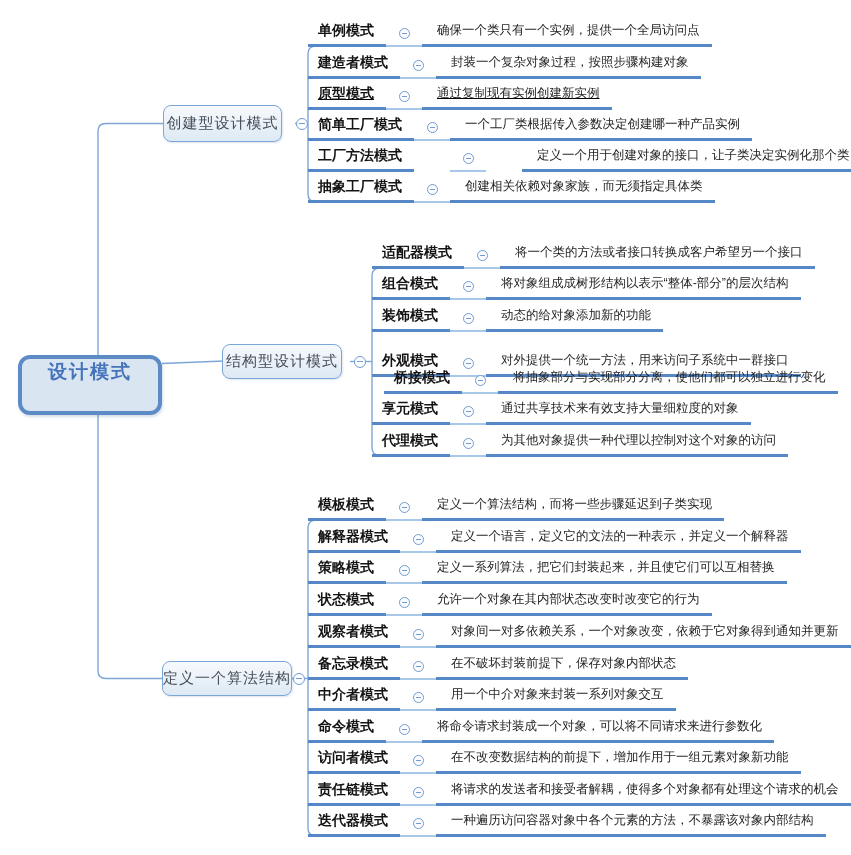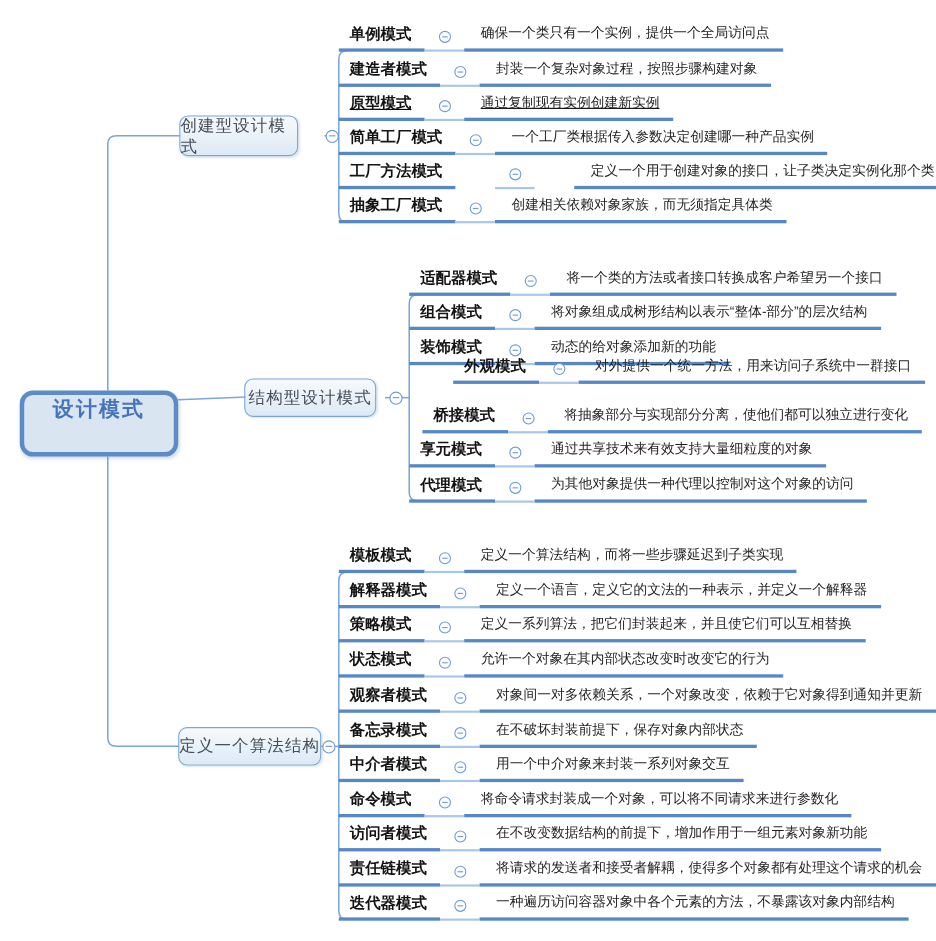--- a/index.html
+++ b/index.html
@@ -69,21 +69,21 @@
       <path d="M380,268 Q372,268 372,276 L372,447.5 Q372,455.5 380,455.5" fill="none" stroke="#7da6d6" stroke-width="1.4"></path>
       <path d="M350,361.5 L372,361.5" fill="none" stroke="#7da6d6" stroke-width="1.4"></path>
       <path d="M316,520 Q308,520 308,528 L308,828 Q308,836 316,836" fill="none" stroke="#7da6d6" stroke-width="1.4"></path>
       <path d="M292,678.5 L308,678.5" fill="none" stroke="#7da6d6" stroke-width="1.4"></path>
     </svg>
 
   <div class="root-node">
     <span>设计模式</span>
   </div>
 
-<div class="branch-node" style="left: 163px; top: 105px; width: 108px; height: 37px;">
+<div class="branch-node" style="left: 163px; top: 105px; width: 119px; height: 37px;">
       <span>创建型设计模式</span>
     </div>
     <span class="collapse-icon parent-collapse" style="left: 296px; top: 117.5px;"></span>
     <div class="leaf-row" style="left: 308px; top: 21px;">
       <span class="leaf-name">单例模式</span>
       <span class="icon-cell">
         <span class="collapse-icon"></span>
       </span>
       <span class="leaf-desc">确保一个类只有一个实例，提供一个全局访问点</span>
     </div>
@@ -140,21 +140,21 @@
       </span>
       <span class="leaf-desc">将对象组成成树形结构以表示“整体-部分”的层次结构</span>
     </div>
     <div class="leaf-row" style="left: 372px; top: 305.5px;">
       <span class="leaf-name">装饰模式</span>
       <span class="icon-cell">
         <span class="collapse-icon"></span>
       </span>
       <span class="leaf-desc">动态的给对象添加新的功能</span>
     </div>
-    <div class="leaf-row" style="left: 372px; top: 323px; margin-left: 40px;">
+    <div class="leaf-row" style="left: 372px; top: 351px;">
       <span class="leaf-name">外观模式</span>
       <span class="icon-cell">
         <span class="collapse-icon"></span>
       </span>
       <span class="leaf-desc">对外提供一个统一方法，用来访问子系统中一群接口</span>
     </div>
     <div class="leaf-row" style="left: 372px; top: 368px; margin-left: 12px;">
       <span class="leaf-name">桥接模式</span>
       <span class="icon-cell">
         <span class="collapse-icon"></span>

